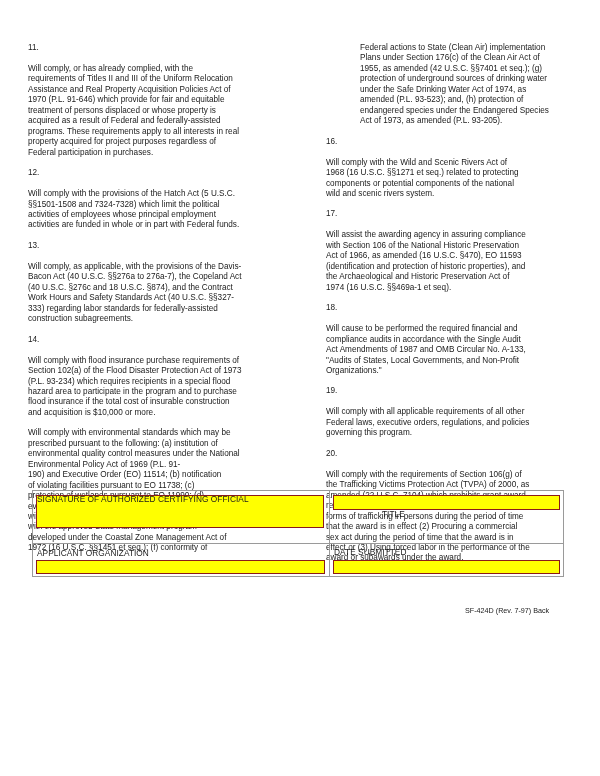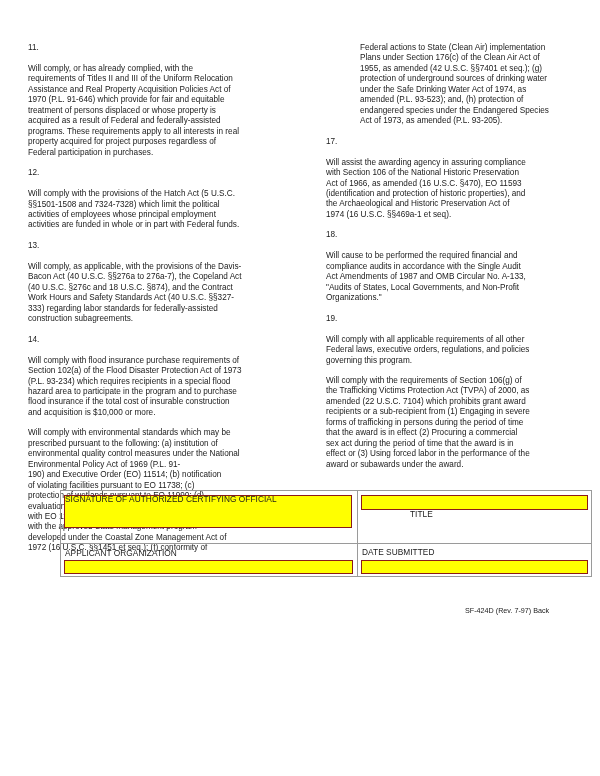--- a/index.html
+++ b/index.html
@@ -10,21 +10,21 @@
     .col { position: absolute; top: 43px; }
     .col-left { left: 28px; width: 290px; }
     .col-right { left: 326px; width: 270px; }
     .item { display: flex; font-size: 8.2px; line-height: 10.45px; margin-bottom: 10px; flex-direction: column; }
     .item .num { width: 21px; flex: 0 0 21px; }
     .item .txt { flex: 1; white-space: pre-line; }
     .cont { margin-left: 34px; font-size: 8.2px; line-height: 10.45px; margin-bottom: 10px; white-space: pre-line; }
 
     .sigbox {
       position: absolute; left: 32px; top: 490px; width: 532px; height: 87px;
-      border: 1px solid #9a9a9a; box-sizing: border-box; margin-left: 28px;
+      border: 1px solid #9a9a9a; box-sizing: border-box;
     }
     .vdiv { position: absolute; left: 296px; top: 0; width: 1px; height: 100%; background: #9a9a9a; }
     .hdiv { position: absolute; left: 0; top: 52px; width: 100%; height: 1px; background: #9a9a9a; }
     .lbl { position: absolute; font-size: 8.3px; color: #1a1a1a; letter-spacing: 0.05px; white-space: nowrap; }
     .field {
       position: absolute; background: #ffff00; border: 1.5px solid #8b1a1a; box-sizing: border-box;
     }
     .footer { position: absolute; top: 606px; left: 465px; font-size: 7.2px; color: #1a1a1a; }
   </style>
 </head>
@@ -87,20 +87,27 @@
 <div class="col col-right">
   <div class="cont">Federal actions to State (Clean Air) implementation
 Plans under Section 176(c) of the Clean Air Act of
 1955, as amended (42 U.S.C. §§7401 et seq.); (g)
 protection of underground sources of drinking water
 under the Safe Drinking Water Act of 1974, as
 amended (P.L. 93-523); and, (h) protection of
 endangered species under the Endangered Species
 Act of 1973, as amended (P.L. 93-205).</div>
   <div class="item">
+    <span class="num">16.</span>
+    <span class="txt">Will comply with the Wild and Scenic Rivers Act of
+1968 (16 U.S.C. §§1271 et seq.) related to protecting
+components or potential components of the national
+wild and scenic rivers system.</span>
+  </div>
+  <div class="item">
     <span class="num">17.</span>
     <span class="txt">Will assist the awarding agency in assuring compliance
 with Section 106 of the National Historic Preservation
 Act of 1966, as amended (16 U.S.C. §470), EO 11593
 (identification and protection of historic properties), and
 the Archaeological and Historic Preservation Act of
 1974 (16 U.S.C. §§469a-1 et seq).</span>
   </div>
   <div class="item">
     <span class="num">18.</span>
@@ -110,20 +117,21 @@
 "Audits of States, Local Governments, and Non-Profit
 Organizations."</span>
   </div>
   <div class="item">
     <span class="num">19.</span>
     <span class="txt">Will comply with all applicable requirements of all other
 Federal laws, executive orders, regulations, and policies
 governing this program.</span>
   </div>
   <div class="item">
+    <span class="num">20.</span>
     <span class="txt">Will comply with the requirements of Section 106(g) of
 the Trafficking Victims Protection Act (TVPA) of 2000, as
 amended (22 U.S.C. 7104) which prohibits grant award
 recipients or a sub-recipient from (1) Engaging in severe
 forms of trafficking in persons during the period of time
 that the award is in effect (2) Procuring a commercial
 sex act during the period of time that the award is in
 effect or (3) Using forced labor in the performance of the
 award or subawards under the award.</span>
   </div>

